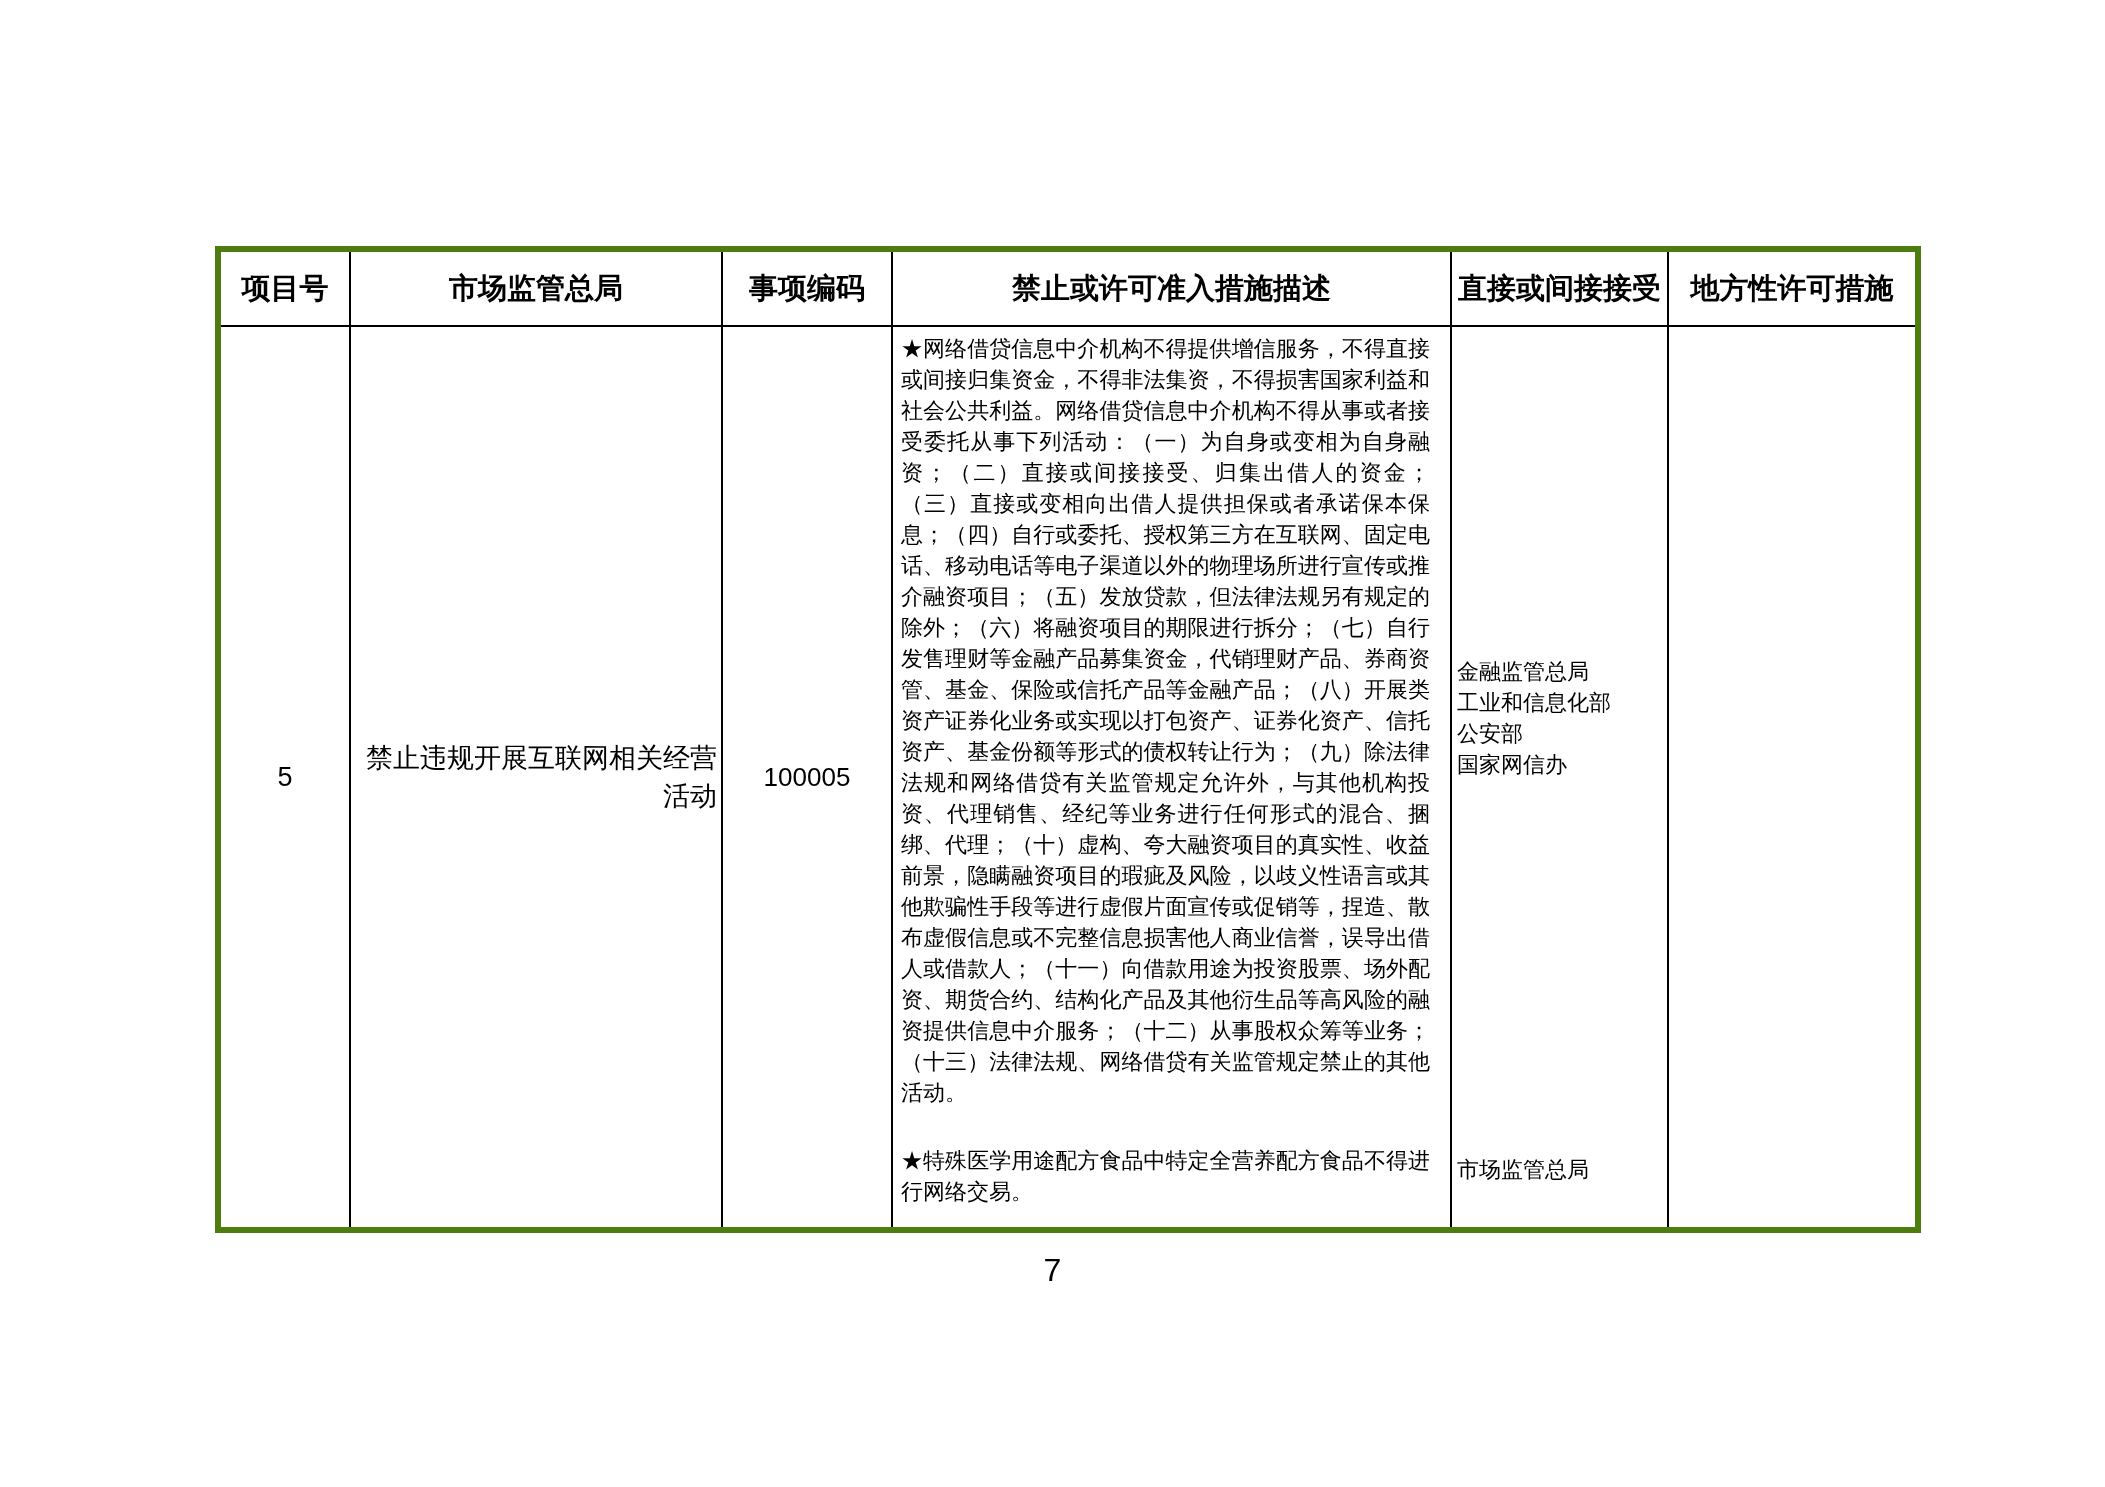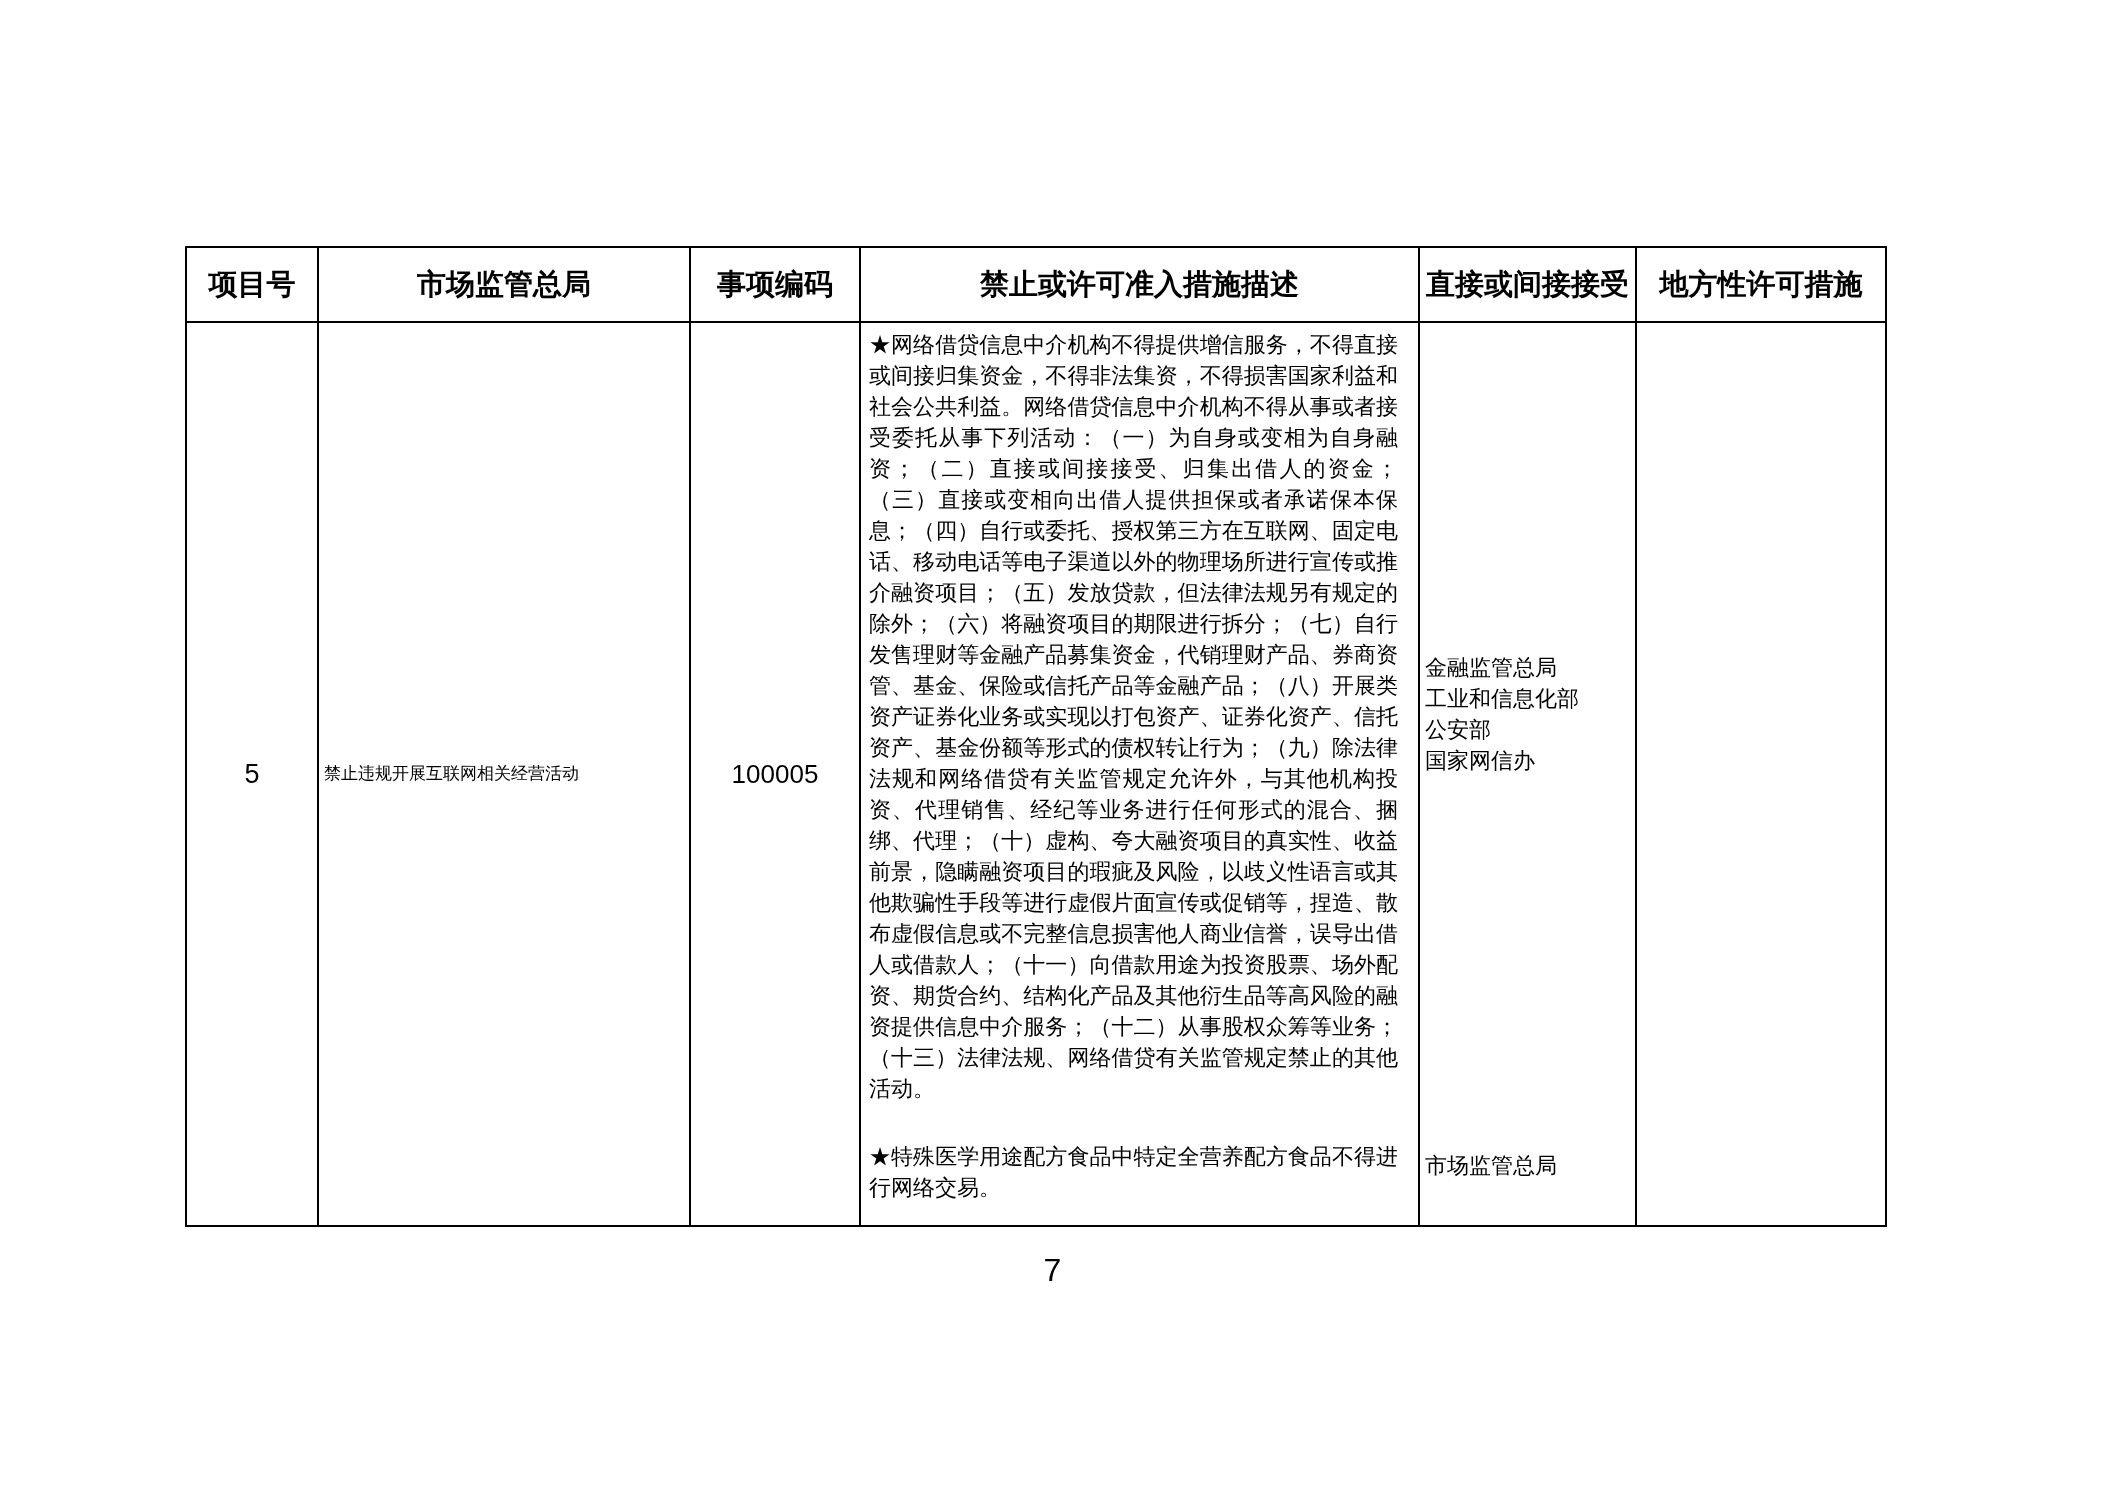--- a/index.html
+++ b/index.html
@@ -16,26 +16,26 @@
   }
   .page {
     position: relative;
     width: 2105px;
     height: 1487px;
     background: #ffffff;
     overflow: hidden;
   }
   table.doc-table {
     position: absolute;
-    left: 185px;
+    left: 215px;
     top: 246px;
     width: 1700px;
     border-collapse: collapse;
     table-layout: fixed;
-    border: 1px solid #4d7c0f;
+    border: 6px solid #4d7c0f;
   }
   .doc-table th, .doc-table td {
     border: 2px solid #000000;
     overflow: hidden;
   }
   .doc-table th {
     height: 73px;
     font-size: 29px;
     font-weight: bold;
     text-align: center;
@@ -46,22 +46,22 @@
   .doc-table tbody tr {
     height: 904px;
   }
   td.cell-no {
     text-align: center;
     vertical-align: middle;
     font-size: 27px;
   }
   td.cell-item {
     vertical-align: middle;
-    text-align: left;
-    font-size: 17px;
+    text-align: right;
+    font-size: 27px;
     line-height: 38px;
     padding: 0 4px 0 5px;
   }
   td.cell-code {
     text-align: center;
     vertical-align: middle;
     font-size: 26px;
   }
   td.cell-desc {
     vertical-align: top;

